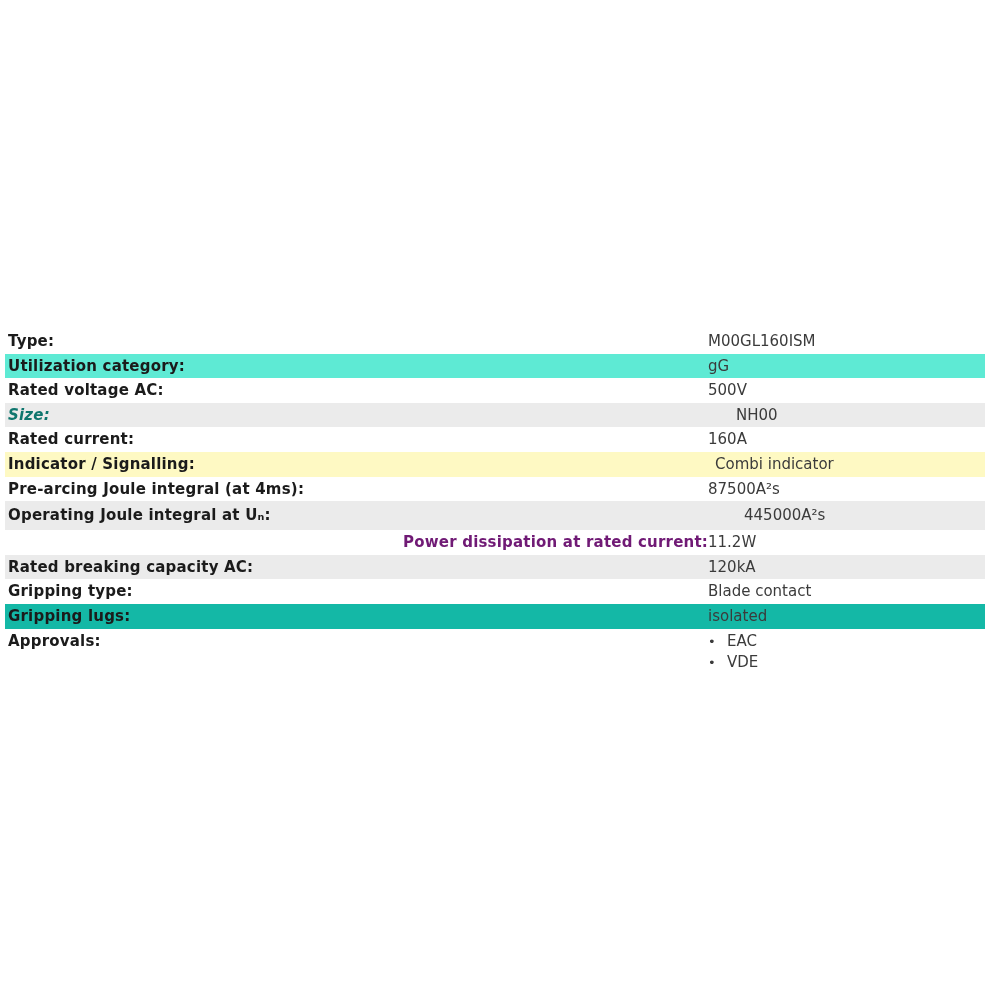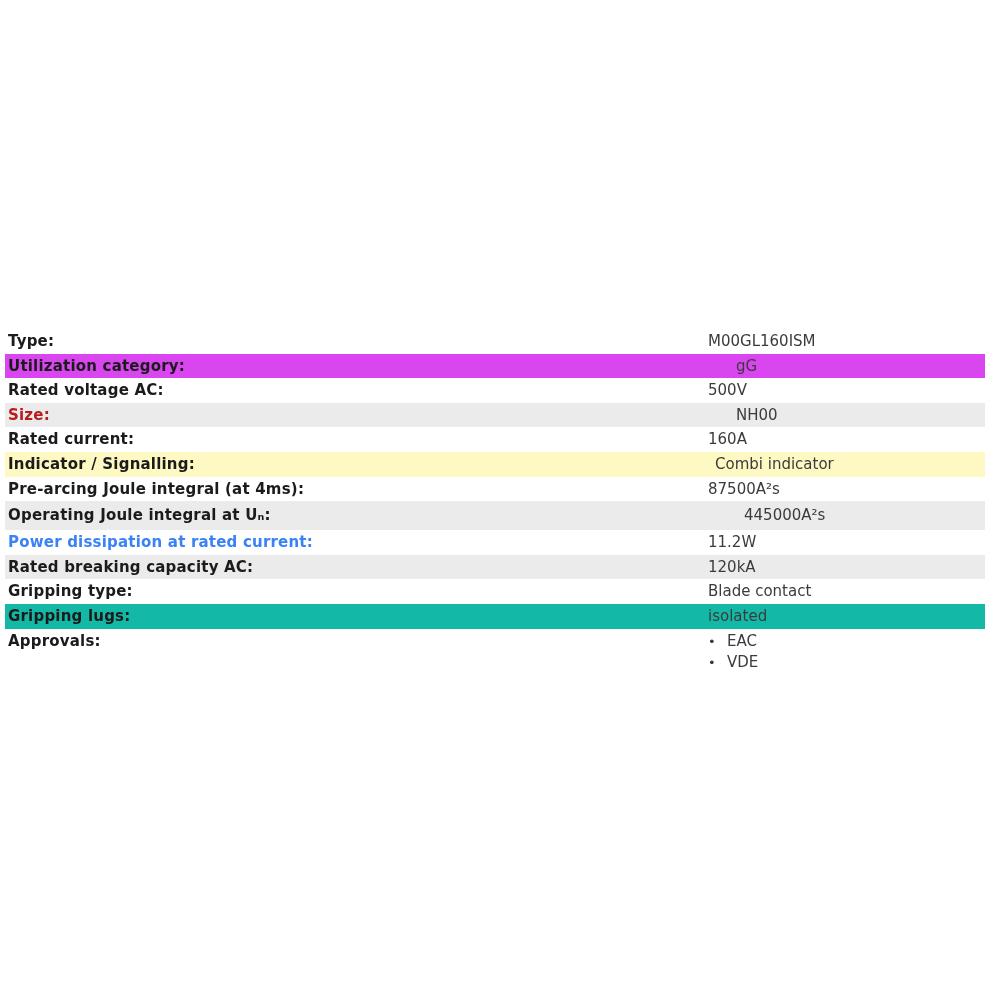--- a/index.html
+++ b/index.html
@@ -78,32 +78,32 @@
 </head>
 <body style="background: rgb(255, 255, 255);">
 
 <div class="page">
   <div class="spec-table" id="spec-table">
   <div class="spec-row">
     <span class="spec-label" style="color: rgb(27, 27, 27);">Type:</span>
     <span class="spec-value" style="color: rgb(59, 59, 59);">M00GL160ISM</span>
   </div>
 
-  <div class="spec-row striped" style="background: #d946ef; gap: 28px;">
+  <div class="spec-row striped" style="background: #5eead4;">
     <span class="spec-label" style="color: rgb(27, 27, 27);">Utilization category:</span>
     <span class="spec-value" style="color: rgb(59, 59, 59);">gG</span>
   </div>
 
   <div class="spec-row">
     <span class="spec-label" style="color: rgb(27, 27, 27);">Rated voltage AC:</span>
     <span class="spec-value" style="color: rgb(59, 59, 59);">500V</span>
   </div>
 
   <div class="spec-row striped" style="background: rgb(235, 235, 235);">
-    <span class="spec-label" style="color: #b91c1c;">Size:</span>
+    <span class="spec-label" style="color: #0f766e; font-style: italic;">Size:</span>
     <span class="spec-value" style="color: rgb(59, 59, 59); margin-left: 28px;">NH00</span>
   </div>
 
   <div class="spec-row">
     <span class="spec-label" style="color: rgb(27, 27, 27);">Rated current:</span>
     <span class="spec-value" style="color: rgb(59, 59, 59);">160A</span>
   </div>
 
   <div class="spec-row striped" style="background: #fef9c3; gap: 7px;">
     <span class="spec-label" style="color: rgb(27, 27, 27);">Indicator / Signalling:</span>
@@ -114,21 +114,21 @@
     <span class="spec-label" style="color: rgb(27, 27, 27);">Pre-arcing Joule integral (at 4ms):</span>
     <span class="spec-value" style="color: rgb(59, 59, 59);">87500A²s</span>
   </div>
 
   <div class="spec-row striped tall" style="background: rgb(235, 235, 235);">
     <span class="spec-label" style="color: rgb(27, 27, 27);">Operating Joule integral at Uₙ:</span>
     <span class="spec-value" style="color: rgb(59, 59, 59);">445000A²s</span>
   </div>
 
   <div class="spec-row">
-    <span class="spec-label" style="color: #3b82f6;">Power dissipation at rated current:</span>
+    <span class="spec-label" style="color: #701a75; text-align: right;">Power dissipation at rated current:</span>
     <span class="spec-value" style="color: rgb(59, 59, 59);">11.2W</span>
   </div>
 
   <div class="spec-row striped" style="background: rgb(235, 235, 235);">
     <span class="spec-label" style="color: rgb(27, 27, 27);">Rated breaking capacity AC:</span>
     <span class="spec-value" style="color: rgb(59, 59, 59);">120kA</span>
   </div>
 
   <div class="spec-row">
     <span class="spec-label" style="color: rgb(27, 27, 27);">Gripping type:</span>

